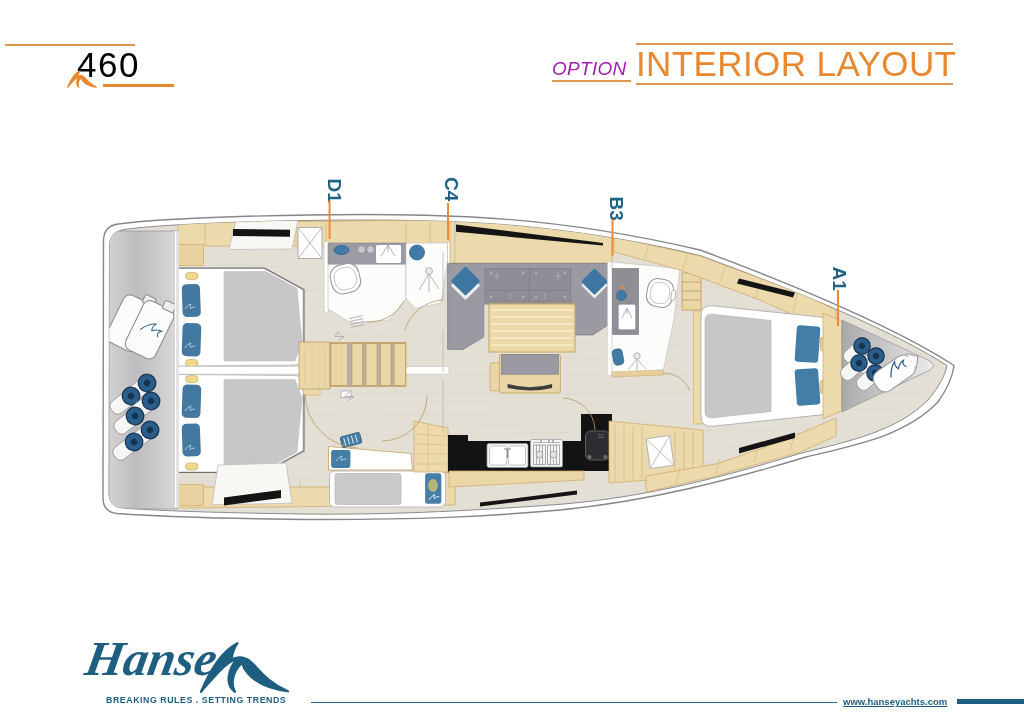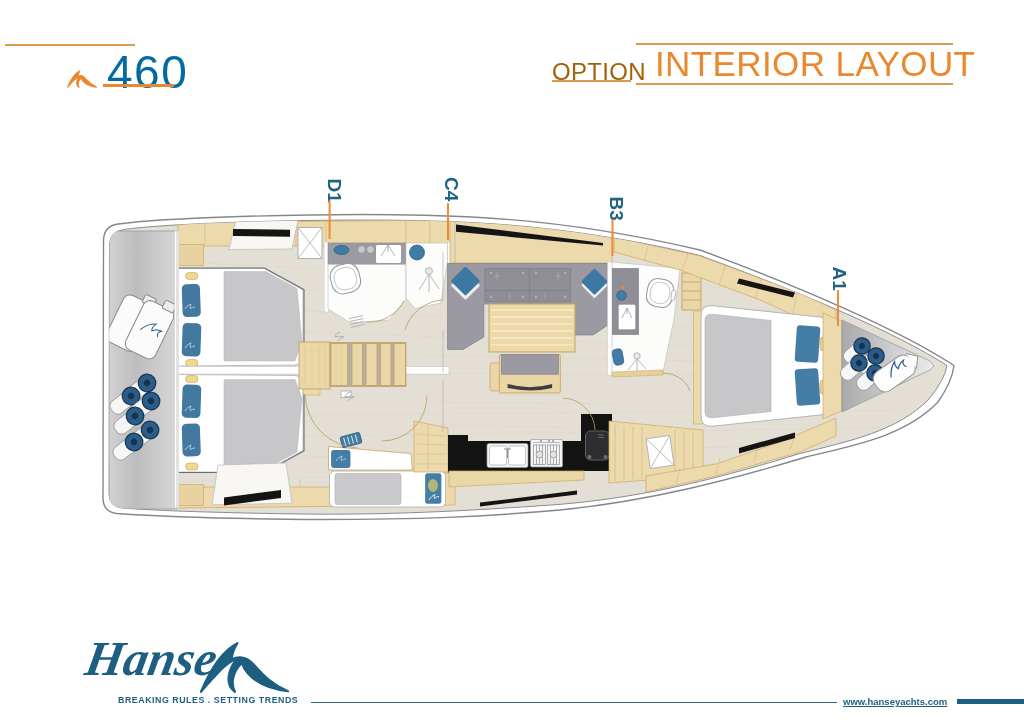--- a/index.html
+++ b/index.html
@@ -4,35 +4,35 @@
 <style>
   html,body{margin:0;padding:0;background:#ffffff;width:1024px;height:725px;overflow:hidden;}
   body{font-family:"Liberation Sans", sans-serif;position:relative;}
   .abs{position:absolute;}
 </style>
 </head>
 <body>
 
 <div class="abs" style="left:5px;top:44px;width:130px;height:2px;background:#dc9a4d;"></div>
 
-<div class="abs" style="left:107px;top:45px;font-size:46px;color:#0369a1;letter-spacing:1.5px;">460</div>
+<div class="abs" style="left:77px;top:45px;font-size:35px;color:#000000;letter-spacing:1.5px;">460</div>
 
 <svg class="abs" style="left:67px;top:70px;" width="30" height="18" viewBox="12 6 90 51">
   <path d="M14,56 C24,32 36,15 50,8 C46.5,13.5 44.5,19 44.5,24 C51,20.5 58.5,21.5 64,27 C72,35 80,47 100,55.5 C80,53 68,47 60,37.5 C57.5,34.5 55.5,31 54.5,27.5 C50,31.5 46.5,37.5 45.5,44 C44.9,48.5 45.6,52.5 47.5,56 C42.5,52.5 40.5,46.5 41.5,40 C42.5,34 45.5,28 49.5,23.5 C44,25 37.5,30 31.5,36.5 C25,43.5 18.5,50.5 14,56 Z" fill="#e9882f" stroke="#e9882f" stroke-width="4" stroke-linejoin="round"></path>
 </svg>
 
 <div class="abs" style="left:103px;top:84px;width:71px;height:2.5px;background:#e9882f;"></div>
 
-<div class="abs" style="left:552px;top:58px;font-size:24px;color:#a16207;letter-spacing:0.3px;">OPTION</div>
+<div class="abs" style="left:552px;top:58px;font-size:19px;color:#a21caf;letter-spacing:0.3px;font-style:italic;">OPTION</div>
 
 <div class="abs" style="left:552px;top:80px;width:79px;height:1.5px;background:#dc9a4d;"></div>
 
 <div class="abs" style="left:636px;top:43px;width:317px;height:1.8px;background:#dc9a4d;"></div>
 
-<div class="abs" style="left:636px;top:44px;font-size:35px;color:#e9882f;letter-spacing:0.4px;margin-left:19px;">INTERIOR LAYOUT</div>
+<div class="abs" style="left:636px;top:44px;font-size:35px;color:#e9882f;letter-spacing:0.4px;">INTERIOR LAYOUT</div>
 
 <div class="abs" style="left:636px;top:83px;width:317px;height:1.8px;background:#dc9a4d;"></div>
 
 <svg class="abs" style="left:0;top:0;" width="1024" height="725" viewBox="0 0 1024 725">
 <defs>
   <linearGradient id="sterng" x1="0" y1="0" x2="1" y2="0">
     <stop offset="0" stop-color="#d2d2d3"></stop>
         <stop offset="0.4" stop-color="#bdbdbf"></stop>
         <stop offset="1" stop-color="#d8d8d9"></stop>
   </linearGradient>
@@ -489,19 +489,19 @@
 
 <rect x="837" y="290" width="2" height="36" fill="#ef8b33"></rect>
 </svg>
 
 <div class="abs" style="left:86px;top:632px;font-family:'Liberation Serif',serif;font-style:italic;font-weight:bold;font-size:49px;color:#1d5e81;transform:skewX(-10deg);line-height:1.1;">Hanse</div>
 
 <svg class="abs" style="left:199px;top:641px;" width="91" height="52" viewBox="12 6 90 51">
   <path d="M14,56 C24,32 36,15 50,8 C46.5,13.5 44.5,19 44.5,24 C51,20.5 58.5,21.5 64,27 C72,35 80,47 100,55.5 C80,53 68,47 60,37.5 C57.5,34.5 55.5,31 54.5,27.5 C50,31.5 46.5,37.5 45.5,44 C44.9,48.5 45.6,52.5 47.5,56 C42.5,52.5 40.5,46.5 41.5,40 C42.5,34 45.5,28 49.5,23.5 C44,25 37.5,30 31.5,36.5 C25,43.5 18.5,50.5 14,56 Z" fill="#1d5e81" stroke="#1d5e81" stroke-width="2.2" stroke-linejoin="round"></path>
 </svg>
 
-<div class="abs" style="left:106px;top:695px;font-size:8.8px;font-weight:bold;letter-spacing:0.55px;color:#1d5e81;padding-left:12px;">BREAKING RULES . SETTING TRENDS</div>
+<div class="abs" style="left:94px;top:695px;font-size:8.8px;font-weight:bold;letter-spacing:0.55px;color:#1d5e81;padding-left:12px;">BREAKING RULES . SETTING TRENDS</div>
 
 <div class="abs" style="left:311px;top:702px;width:526px;height:1px;background:#2a6387;"></div>
 
 <div class="abs" style="left:843px;top:696px;font-size:9.5px;font-weight:bold;color:#1d5e81;text-decoration:underline;">www.hanseyachts.com</div>
 
 <div class="abs" style="left:957px;top:699px;width:67px;height:5px;background:#1d5e81;"></div>
 
 </body></html>

